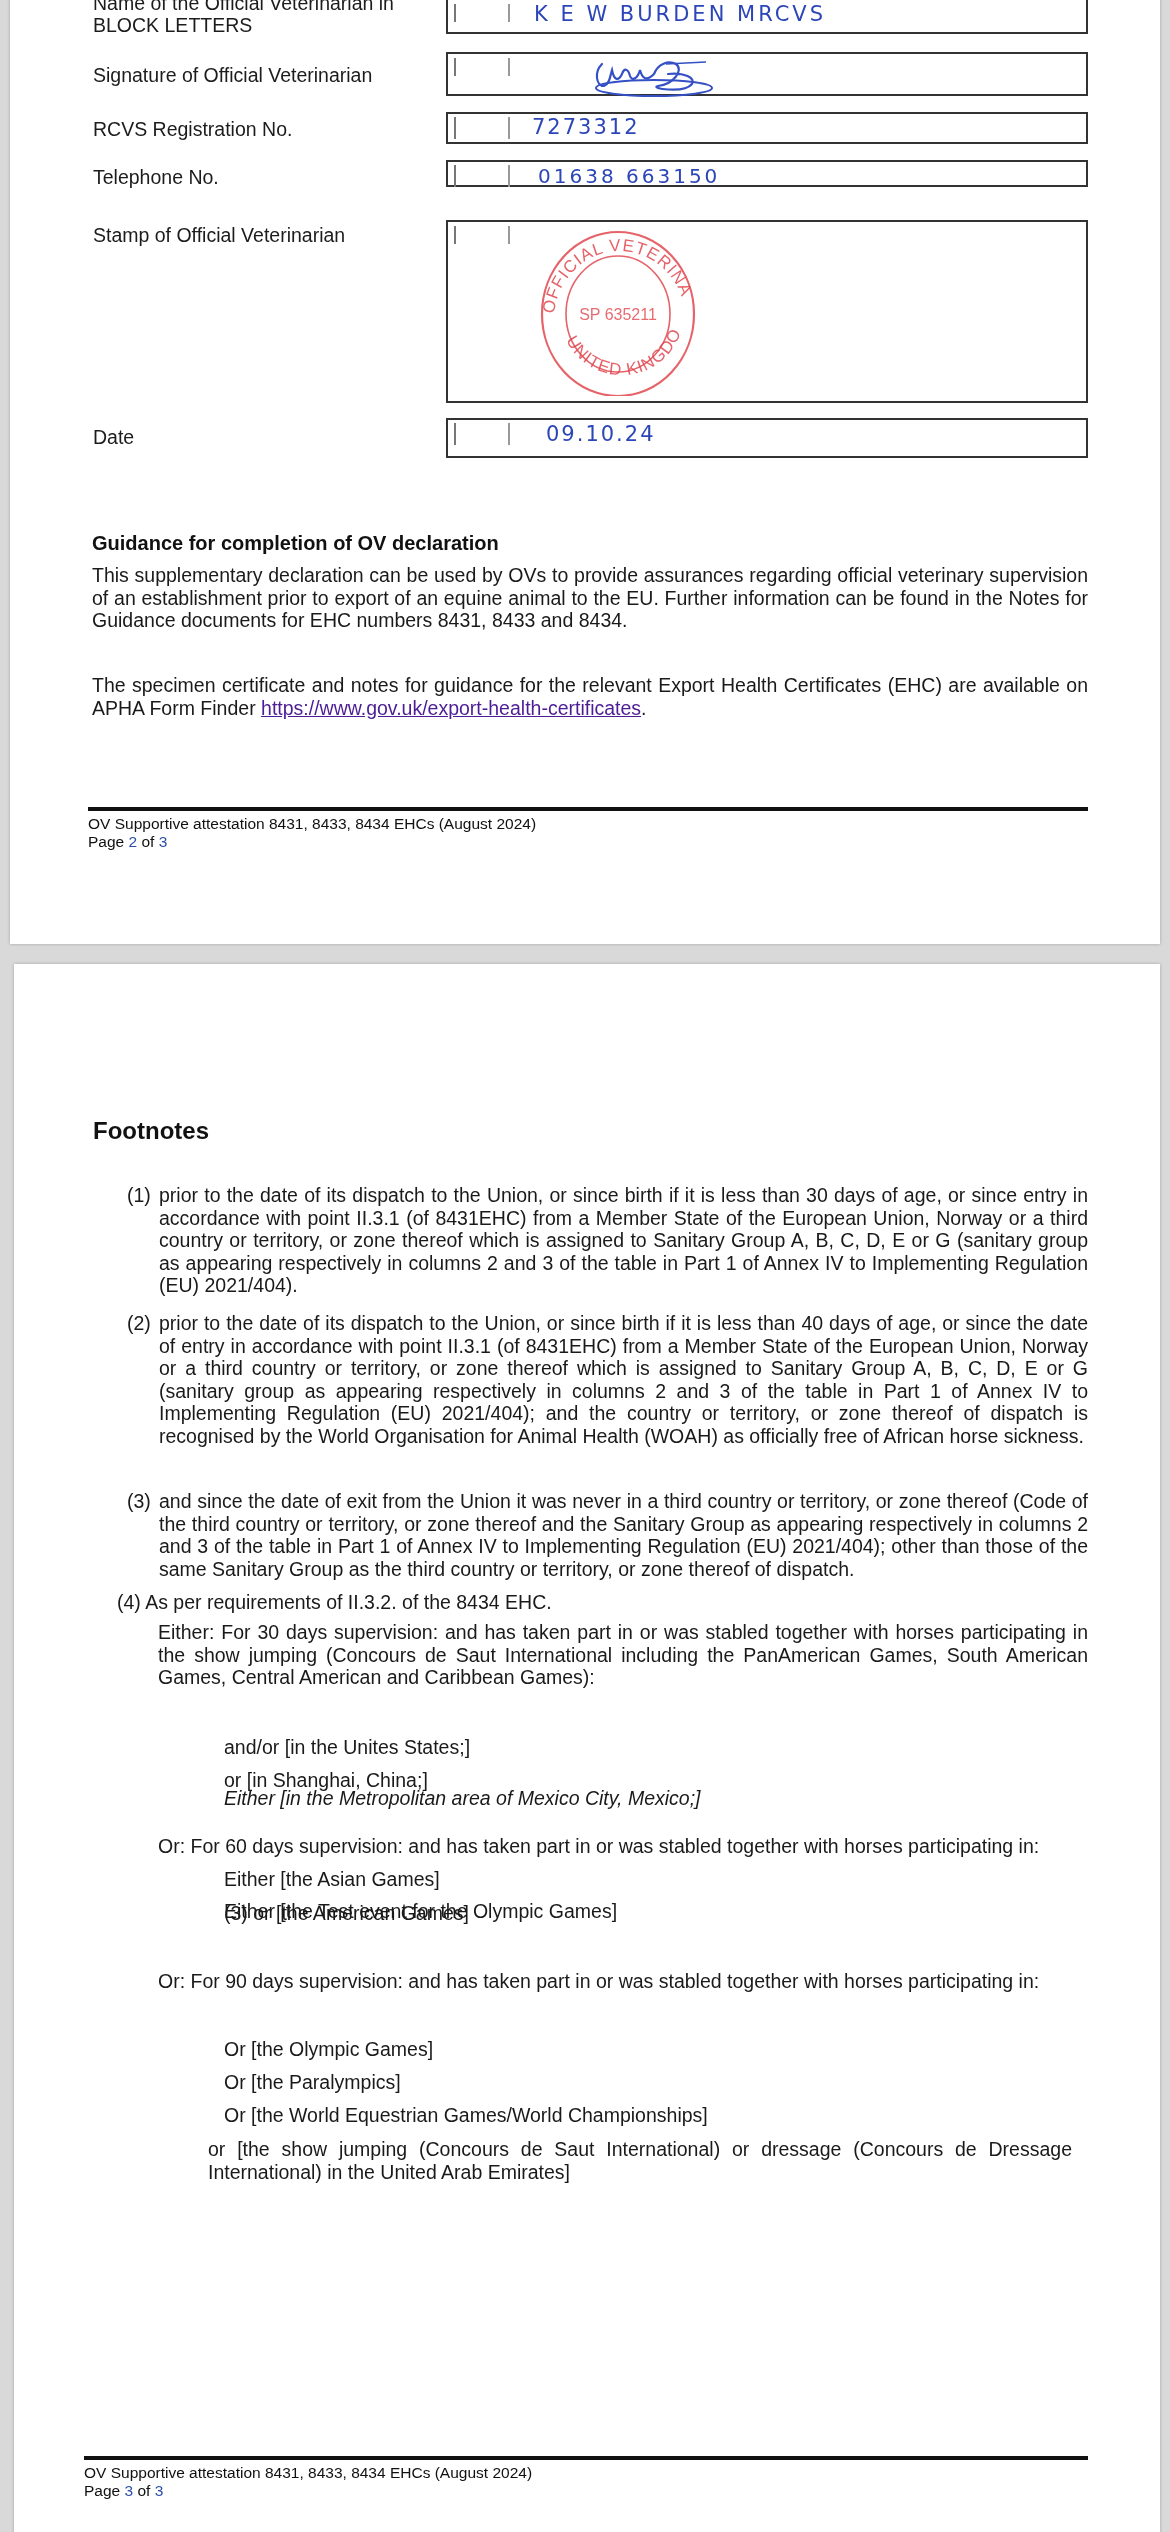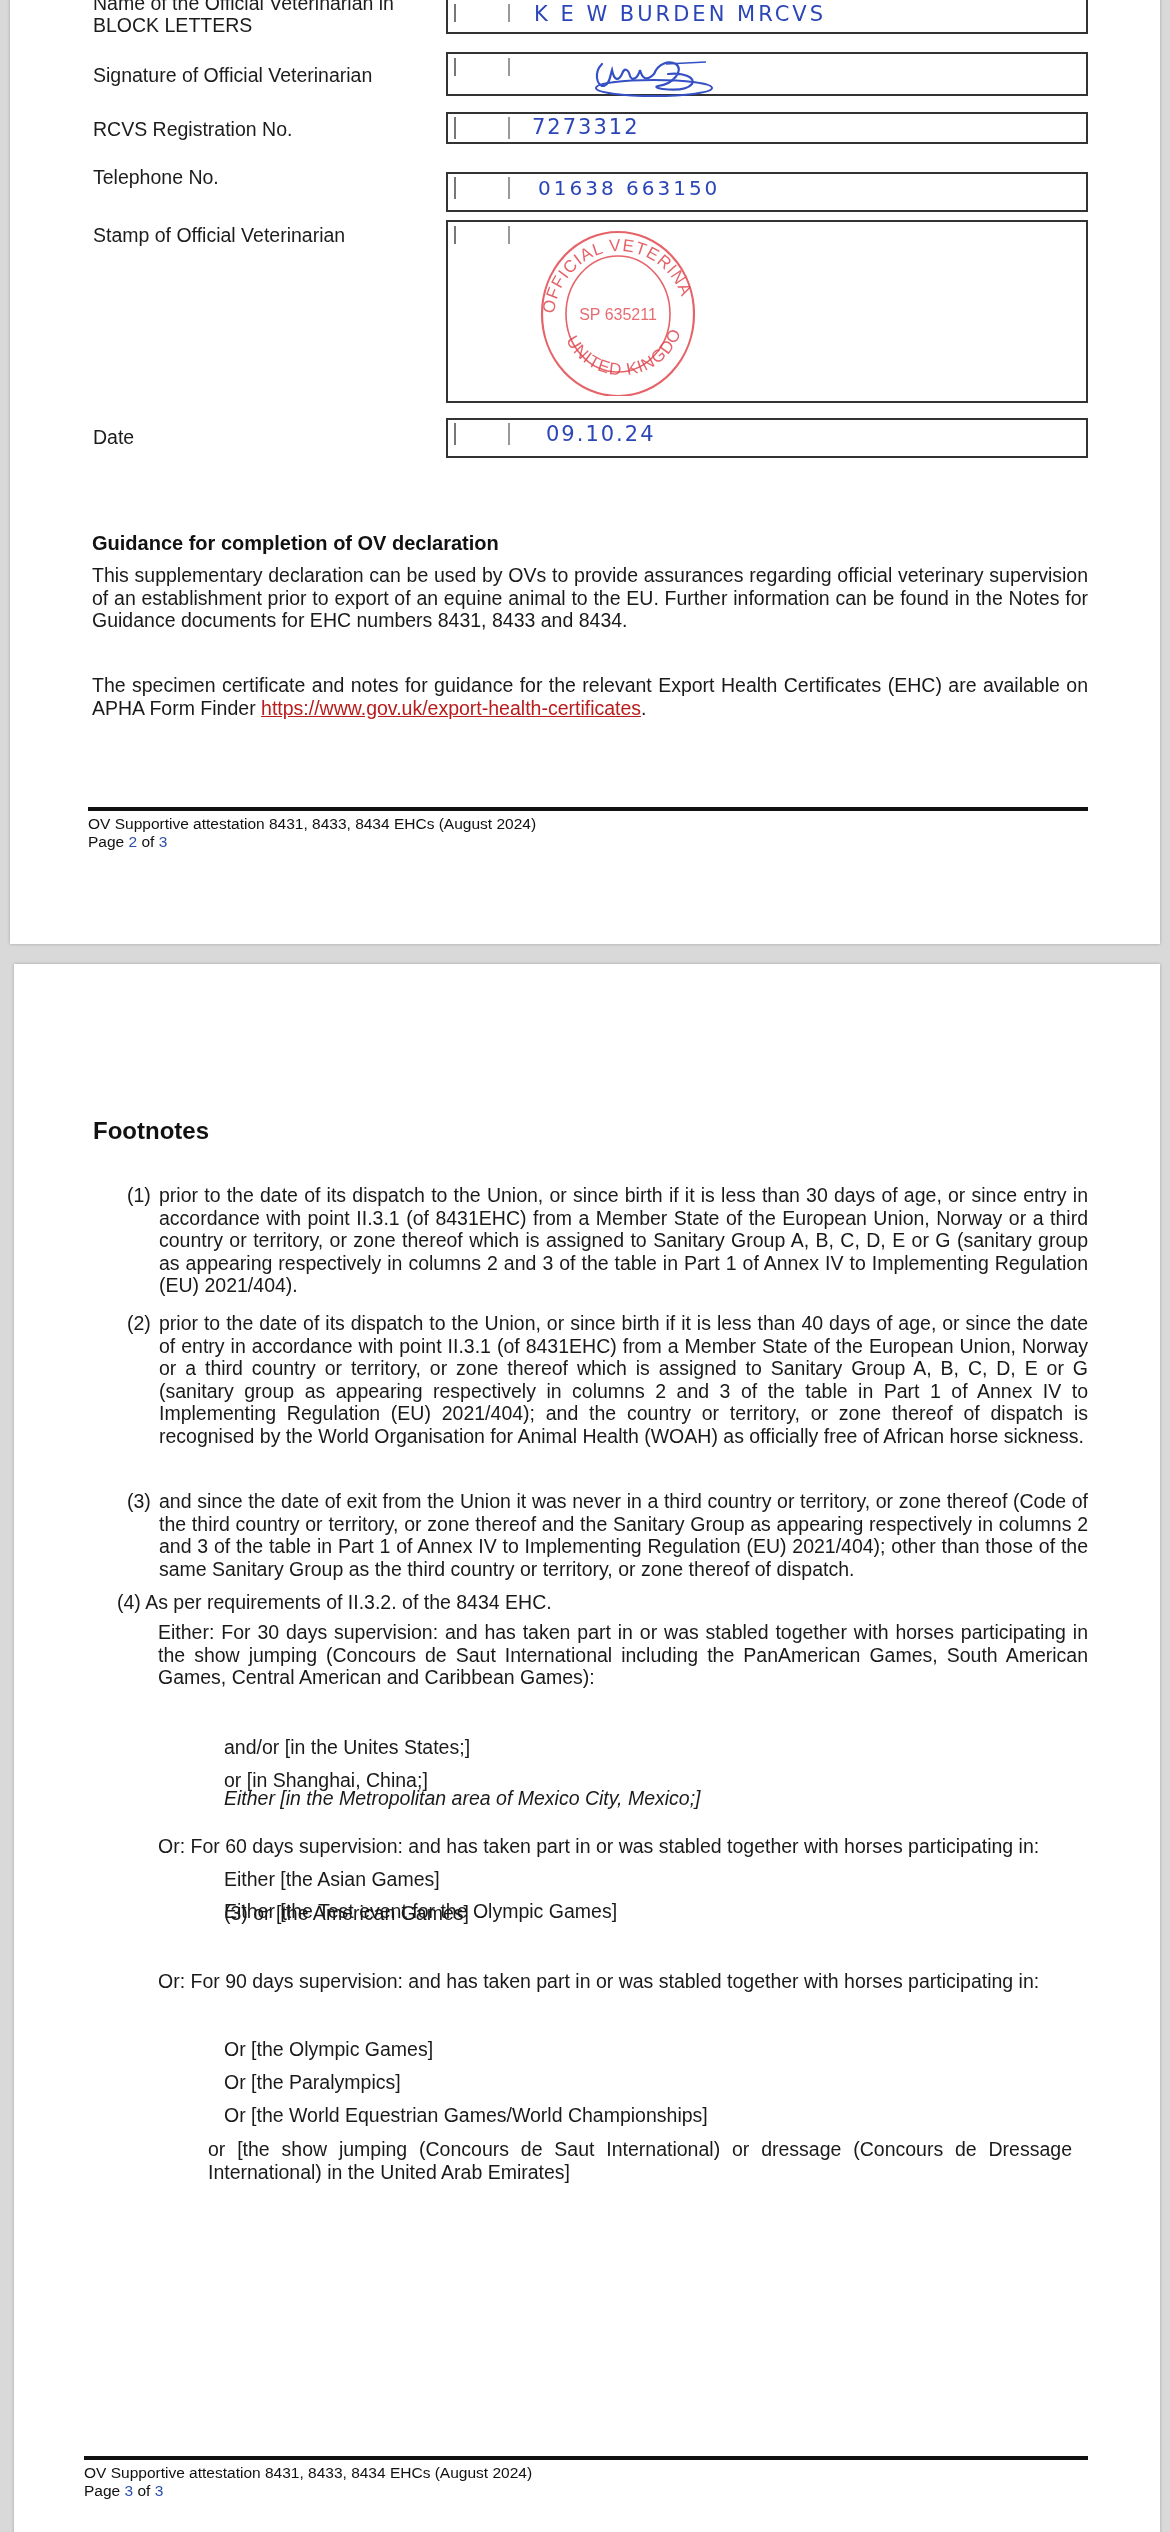--- a/index.html
+++ b/index.html
@@ -9,21 +9,21 @@
   #page1 { left:10px; top:-20px; width:1150px; height:964px; }
   #page2 { left:14px; top:964px; width:1146px; height:1600px; }
   .abs { position:absolute; }
   .lbl { position:absolute; left:93px; font-size:19.5px; line-height:22px; color:#1c1c1c; }
   .box { position:absolute; left:446px; width:642px; border:2px solid #333; box-sizing:border-box; background:#fff; }
   .tick { position:absolute; top:4px; width:1.5px; height:18px; background:#777; }
   .tick.t1 { left:6px; } .tick.t2 { left:60px; background:#999; }
   .hand { position:absolute; left:86px; color:#2c46b8; font-family:"DejaVu Sans", sans-serif; font-size:22px; letter-spacing:2px; white-space:nowrap; }
   h2 { position:absolute; margin:0; font-size:20px; font-weight:bold; left:92px; color:#111; }
   .para { position:absolute; left:92px; width:996px; font-size:19.5px; line-height:22.5px; text-align:justify; color:#1a1a1a; }
-  .para a { color:#b91c1c; text-decoration:underline; }
+  .para a { color:#4c1d95; text-decoration:underline; }
   .rule { position:absolute; left:88px; width:1000px; height:4px; background:#111; }
   .foot { position:absolute; left:88px; font-size:15.5px; line-height:18px; color:#111; }
   .pg-num { color:#2b4fa6; }
   .fn-item { position:absolute; left:127px; width:961px; font-size:19.5px; line-height:22.5px; color:#1a1a1a; }
   .fn-item .num { position:absolute; left:0; top:0; }
   .fn-item .txt { margin-left:32px; text-align:justify; }
   .fn-line { position:absolute; font-size:19.5px; line-height:22.5px; color:#1a1a1a; }
   .stamp { position:absolute; left:532px; top:218px; width:172px; height:178px; }
 </style>
 </head>
@@ -55,21 +55,21 @@
   </div>
 
   <div class="lbl" style="top:118px;">RCVS Registration No.</div>
   <div class="box" style="top:112px;height:32px;">
     <div class="tick t1" style="top:3px;height:22px"></div>
     <div class="tick t2" style="top:3px;height:22px"></div>
     <div class="hand" style="top:1px;left:84px;font-size:21px;">7273312</div>
   </div>
 
   <div class="lbl" style="top:166px;">Telephone No.</div>
-  <div class="box" style="top:172px;height:40px;">
+  <div class="box" style="top:160px;height:27px;">
     <div class="tick t1" style="top:3px;height:22px"></div>
     <div class="tick t2" style="top:3px;height:22px"></div>
     <div class="hand" style="top:2px;left:90px;font-size:20px;letter-spacing:3px;">01638 663150</div>
   </div>
 
   <div class="lbl" style="top:224px;">Stamp of Official Veterinarian</div>
   <div class="box" style="top:220px;height:183px;">
     <div class="tick t1"></div>
     <div class="tick t2"></div>
   </div>

